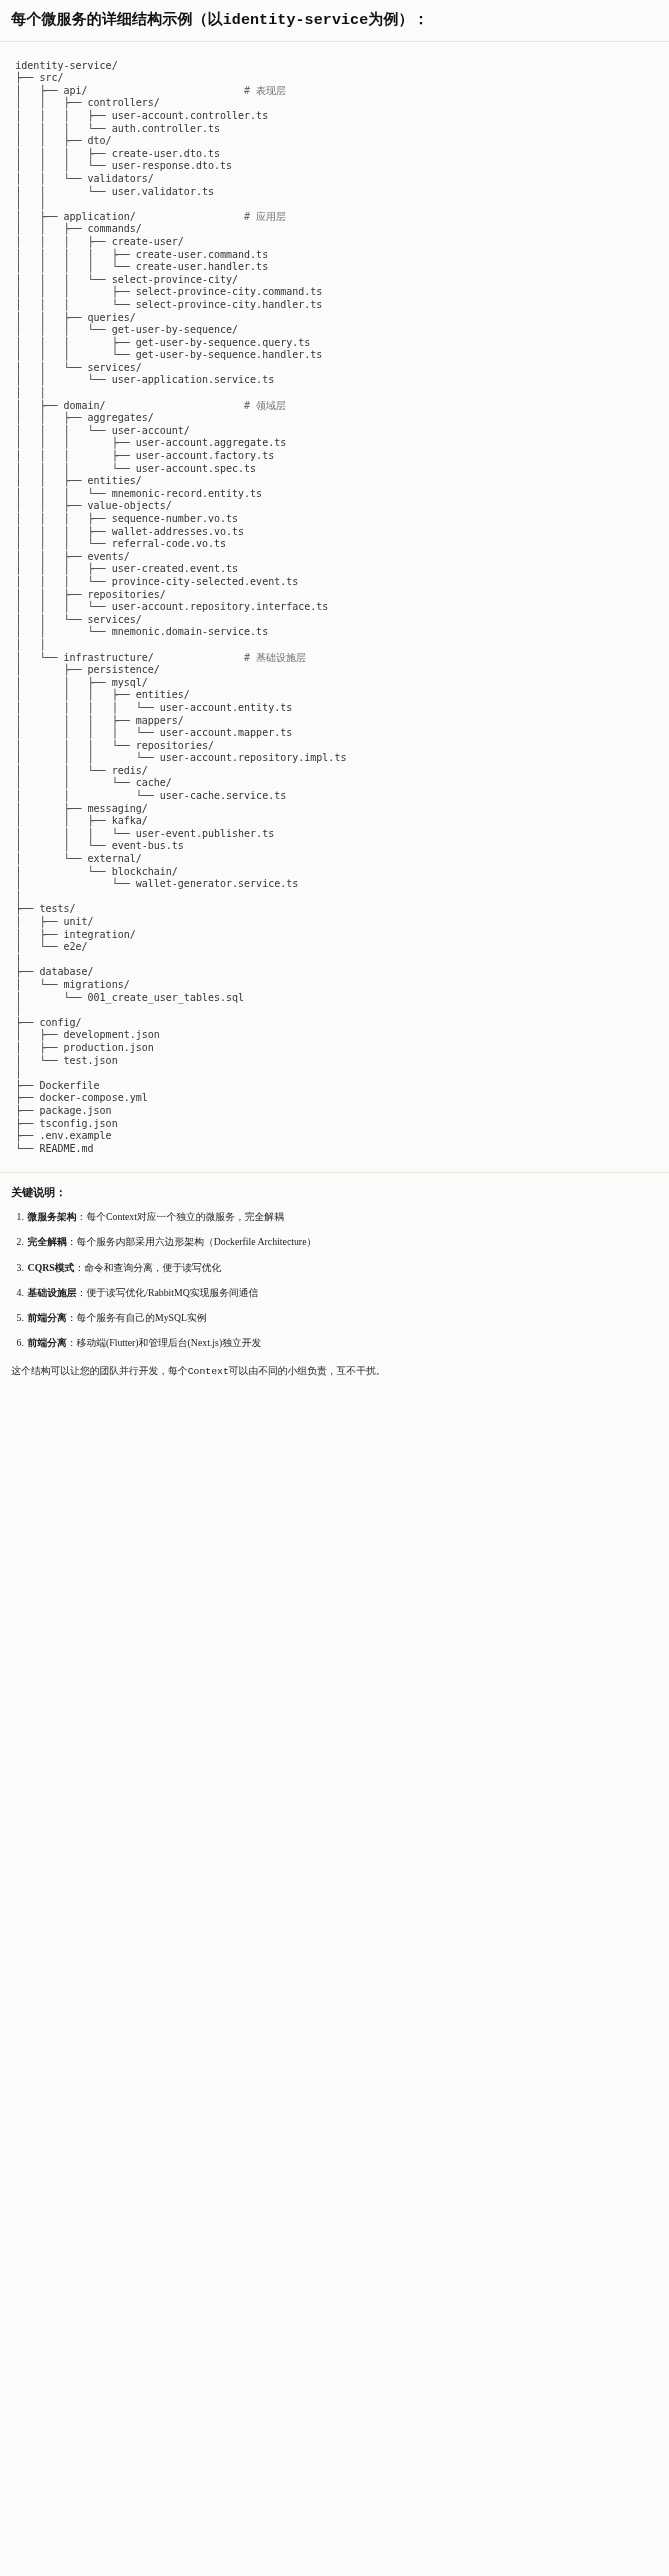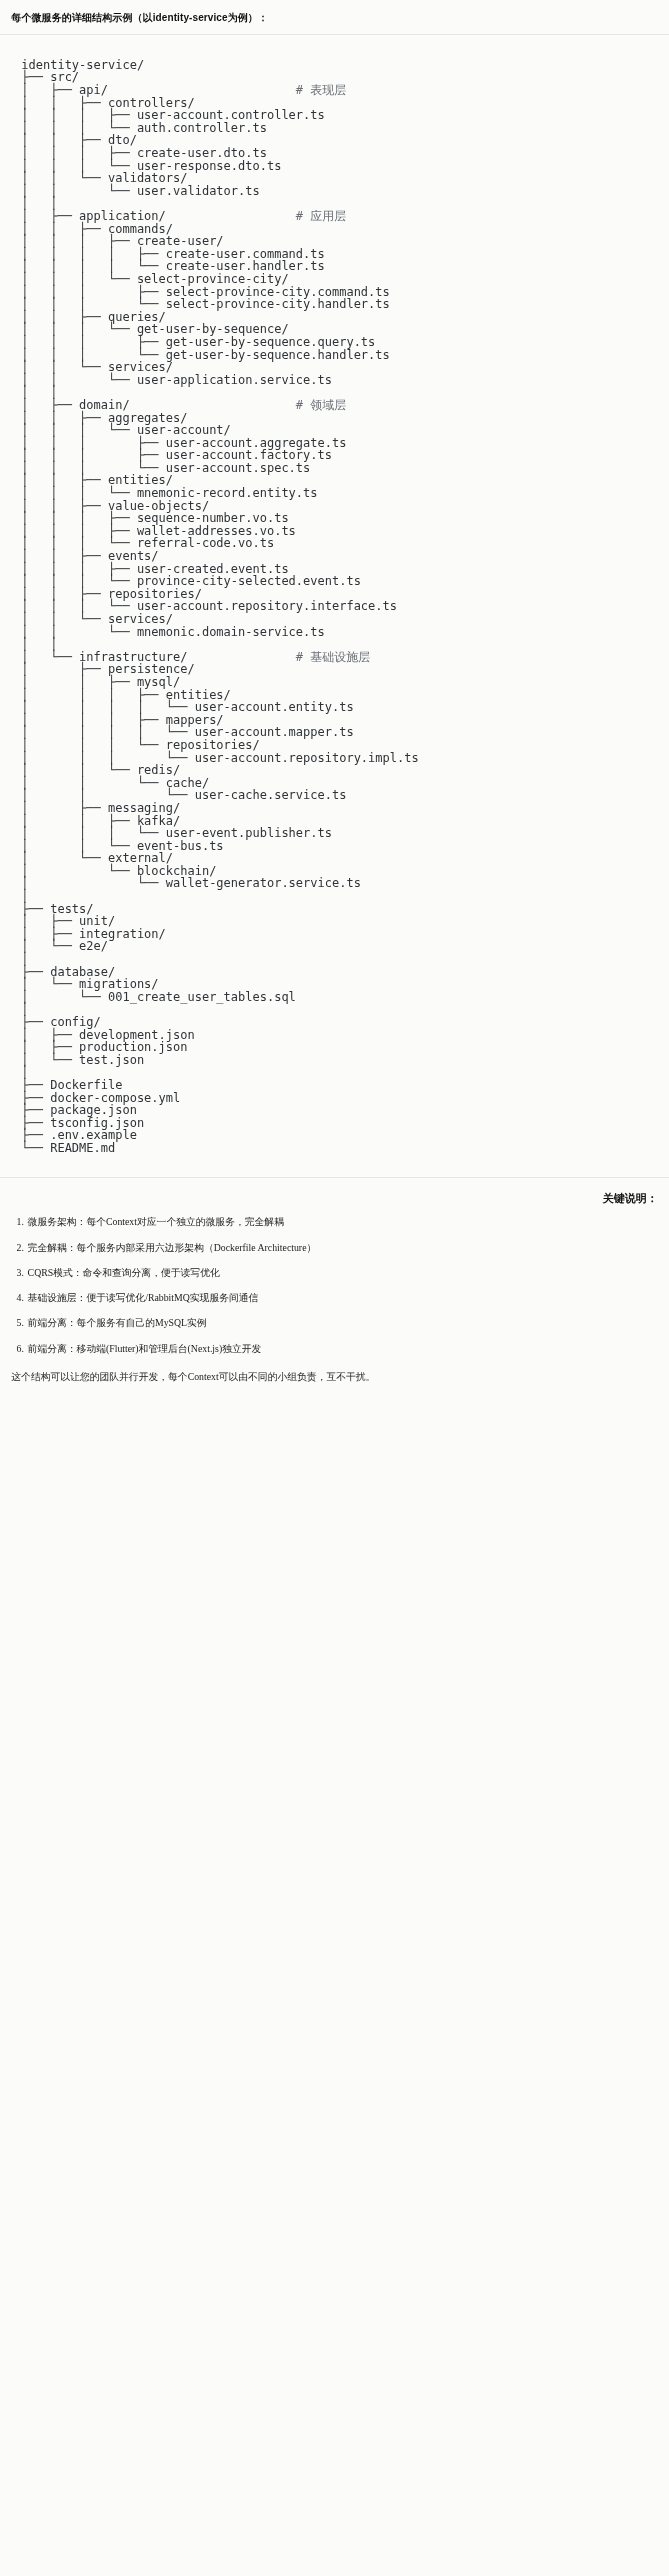--- a/index.html
+++ b/index.html
@@ -21,39 +21,39 @@
     background: #fbfbf9;
   }
 
   
   .doc-header {
     padding: 10.6px 11.3px 10px 11.3px;
     background: #fbfbf9;
     border-bottom: 0.6px solid #e6e6e2;
   }
   .doc-title {
-    font-family: Liberation Sans, sans-serif;
+    font-family: Liberation Mono, monospace;
     font-weight: bold;
-    font-size: 10px;
+    font-size: 15px;
     line-height: 1.35;
     color: #111111;
     letter-spacing: 0.1px;
     margin: 0;
   }
 
   
   .tree-block {
     background: #fbfbf9;
     padding: 13.8px 11.3px 12.5px 11.3px;
     border-bottom: 0.6px solid #e6e6e2;
   }
   pre.tree {
-    margin: 10px;
+    margin: 4px;
     font-family: "DejaVu Sans Mono", "Liberation Mono", monospace;
-    font-size: 12px;
+    font-size: 10px;
     line-height: 12.6px;
     color: #2f3338;
     white-space: pre;
     tab-size: 4;
     overflow: visible;
   }
   pre.tree .cm {
     color: #6a6f77;
   }
 
@@ -62,49 +62,48 @@
     padding: 12.5px 11.3px 15px 11.3px;
     background: #fbfbf9;
   }
   .notes-title {
     font-family: "Liberation Serif", "DejaVu Serif", serif;
     font-weight: bold;
     font-size: 11px;
     color: #111111;
     margin: 0 0 9.4px 0;
     line-height: 1.4;
-    text-align: right;
   }
   ol.notes-list {
     margin: 0 0 8.8px 0;
     padding: 0 0 0 15px;
     list-style: decimal;
     font-family: "Liberation Serif", "DejaVu Serif", serif;
     font-size: 9.8px;
     color: #1b1b1b;
   }
   ol.notes-list > li {
     margin: 0 0 10.6px 0;
     line-height: 1.5;
     padding-left: 1.3px;
   }
   ol.notes-list > li:last-child {
     margin-bottom: 13px;
   }
   .note-term {
-    font-weight: normal;
+    font-weight: bold;
   }
   .note-sep {
     font-weight: normal;
   }
   .note-body {
     font-weight: normal;
   }
   .closing {
-    font-family: Liberation Serif, serif;
+    font-family: Liberation Mono, monospace;
     font-size: 9.8px;
     line-height: 1.6;
     color: #1b1b1b;
     margin: 12.5px 0 0 0;
   }
 </style>
 </head>
 <body>
 
 <div class="page">

